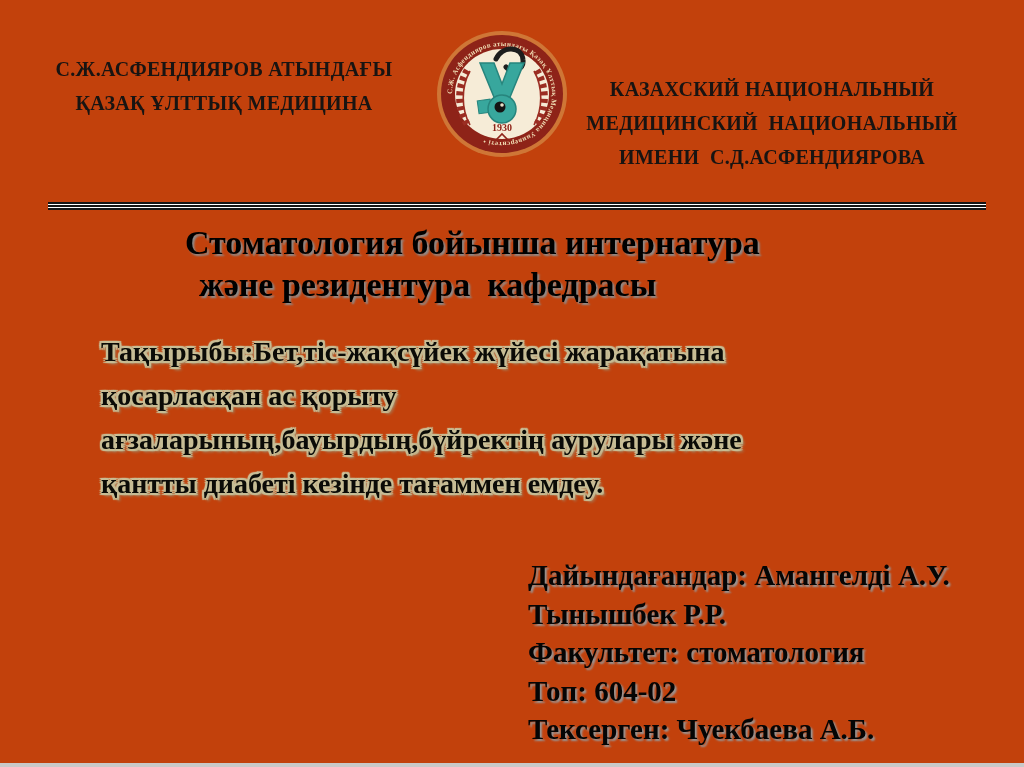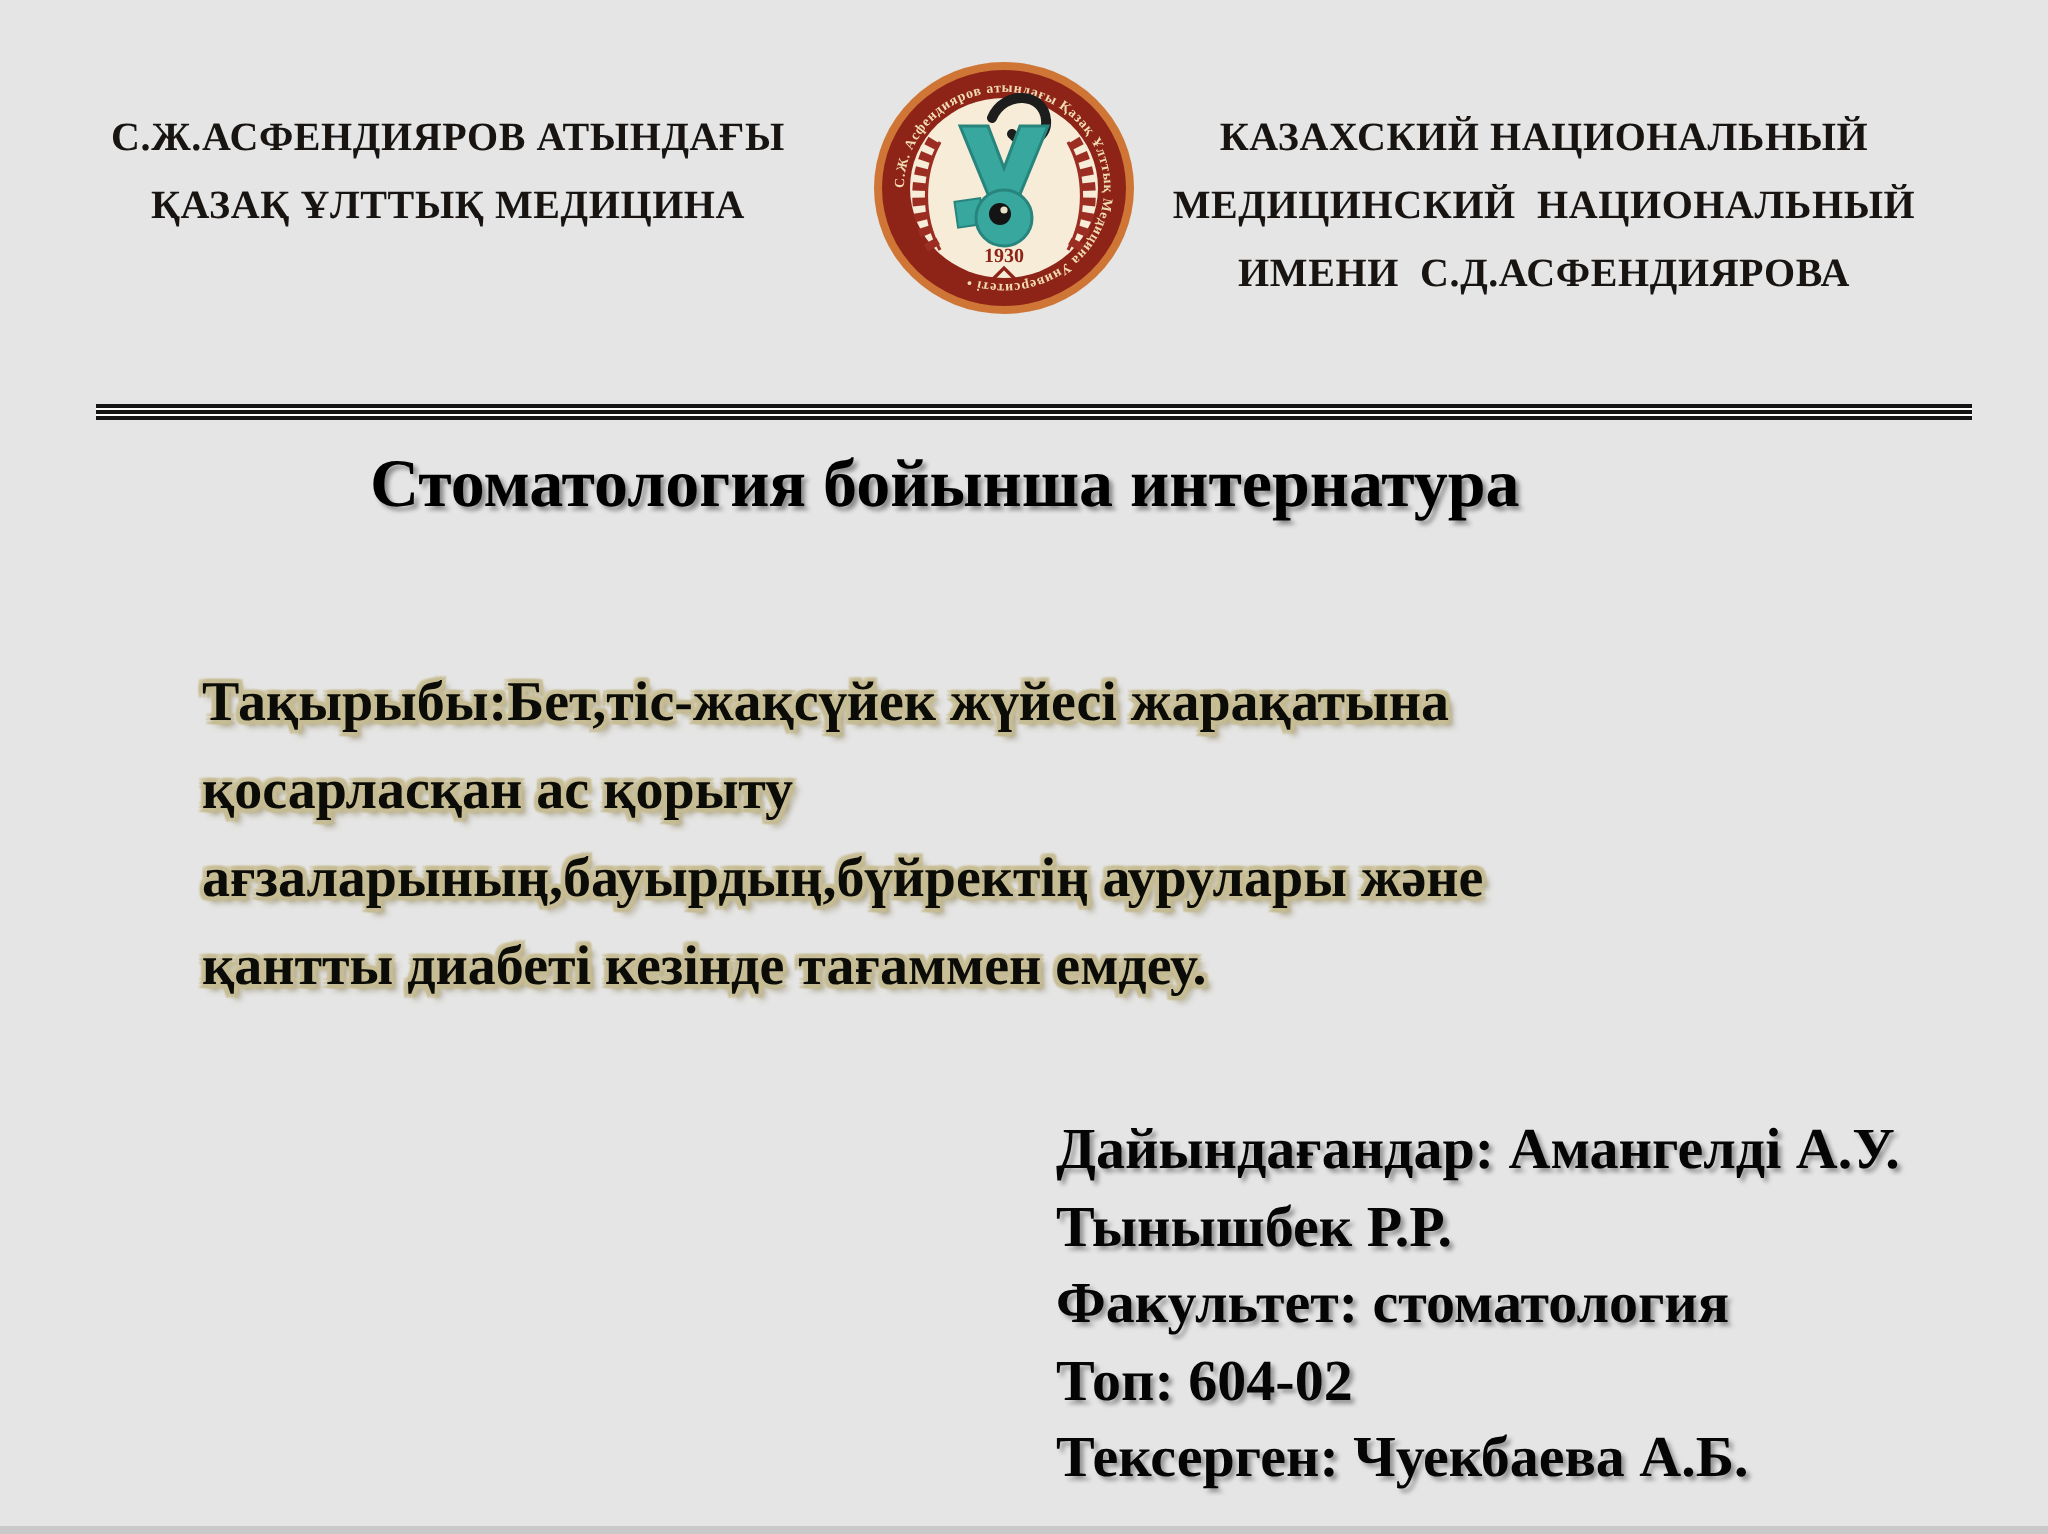--- a/index.html
+++ b/index.html
@@ -1,29 +1,29 @@
 <!DOCTYPE html>
 <html><head>
 <meta charset="utf-8">
 <style>
   html,body { margin:0; padding:0; background:#ffffff; }
   .slide {
     position:relative; width:1024px; height:767px;
-    background:#e5e5e5; overflow:hidden;
+    background:#c2410c; overflow:hidden;
     font-family:"Liberation Serif","DejaVu Serif",serif;
   }
   .line { white-space:pre-wrap; }
 
   
   .hdr {
     position:absolute; top:52px; font-weight:bold; font-size:20px;
     line-height:34px; text-align:center; color:#181412; letter-spacing:.3px;
   }
   .hdr-left  { left:36px;  width:376px; }
-  .hdr-right { left:574px; width:396px; }
+  .hdr-right { left:574px; width:396px;margin-top:20px; }
   .logo-wrap { position:absolute; left:436px; top:30px; width:132px; height:128px; }
   .logo-wrap svg { width:100%; height:100%; display:block; }
 
   
   .rule {
     position:absolute; left:48px; top:202px; width:938px; height:8px;
     background:linear-gradient(to bottom,
       #141414 0 2px, #fcfcfb 2px 3px,
       #141414 3px 5px, #fcfcfb 5px 6px,
       #141414 6px 8px);
@@ -104,20 +104,21 @@
   <div class="hdr hdr-right">
     <div class="line">КАЗАХСКИЙ НАЦИОНАЛЬНЫЙ</div>
     <div class="line">МЕДИЦИНСКИЙ  НАЦИОНАЛЬНЫЙ</div>
     <div class="line">ИМЕНИ  С.Д.АСФЕНДИЯРОВА</div>
   </div>
 
   <div class="rule"></div>
 
   <div class="title">
     <div class="line">Стоматология бойынша интернатура</div>
+    <div class="line l2">және резидентура  кафедрасы</div>
   </div>
 
   <div class="topic">
     <div class="line">Тақырыбы:Бет,тіс-жақсүйек жүйесі жарақатына</div>
     <div class="line">қосарласқан ас қорыту</div>
     <div class="line">ағзаларының,бауырдың,бүйректің аурулары және</div>
     <div class="line">қантты диабеті кезінде тағаммен емдеу.</div>
   </div>
 
   <div class="credits">

